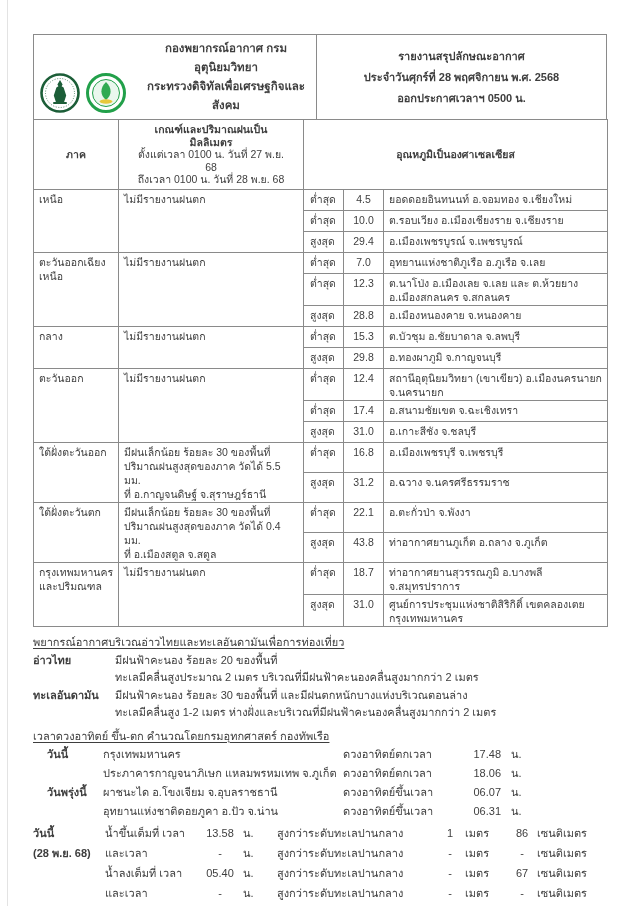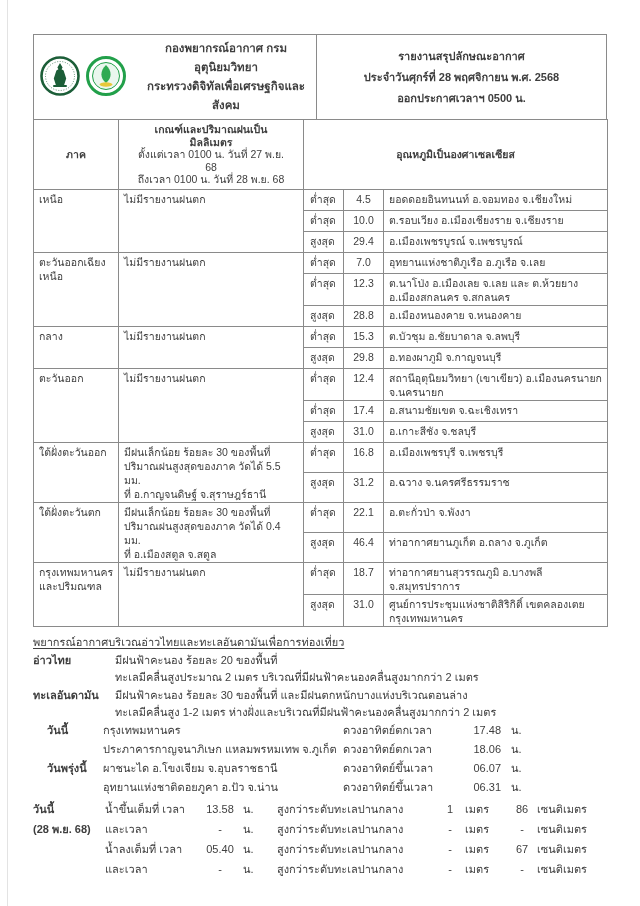--- a/index.html
+++ b/index.html
@@ -9,21 +9,21 @@
     position:relative;
   }
   .edge-line{position:absolute;left:7px;top:0;bottom:0;width:1px;background:#e3e3e3;}
   .page{padding:34px 33px 0 33px;}
 
   
   table{border-collapse:collapse;table-layout:fixed;}
   .hdr-table{width:574px;font-size:11px;}
   .hdr-table td{border:1px solid #8a8a8a;vertical-align:middle;padding:4px 6px;}
   .hdr-left{width:270px;}
-  .hdr-left-inner{display:flex;align-items:center;gap:16px;}
+  .hdr-left-inner{display:flex;align-items:flex-end;gap:16px;}
   .logos{display:flex;align-items:center;gap:6px;flex:0 0 auto;}
   .org-text{flex:1;text-align:center;font-weight:bold;font-size:11.5px;line-height:19px;}
   .hdr-right{text-align:center;font-weight:bold;font-size:11px;line-height:21px;}
 
   
   .main-table{width:574px;font-size:10.5px;margin-top:-1px;}
   .main-table td{border:1px solid #8a8a8a;vertical-align:top;padding:2px 5px 1px 5px;line-height:14px;}
   td.region{font-weight:normal;white-space:pre-line;}
   td.rain{white-space:pre-line;}
   td.tlabel{text-align:left;padding-left:6px;}
@@ -203,21 +203,21 @@
       <td class="region" rowspan="2">ใต้ฝั่งตะวันตก</td>
       <td class="rain" rowspan="2">มีฝนเล็กน้อย ร้อยละ 30 ของพื้นที่
 ปริมาณฝนสูงสุดของภาค วัดได้ 0.4 มม.
 ที่ อ.เมืองสตูล จ.สตูล</td>
       <td class="tlabel">ต่ำสุด</td>
       <td class="tval">22.1</td>
       <td class="tloc">อ.ตะกั่วป่า จ.พังงา</td>
     </tr>
     <tr class="temp-sub">
       <td class="tlabel">สูงสุด</td>
-      <td class="tval">46.4</td>
+      <td class="tval">43.8</td>
       <td class="tloc">ท่าอากาศยานภูเก็ต อ.ถลาง จ.ภูเก็ต</td>
     </tr>
 
     <tr class="temp-sub">
       <td class="region" rowspan="2">กรุงเทพมหานคร
 และปริมณฑล</td>
       <td class="rain" rowspan="2">ไม่มีรายงานฝนตก</td>
       <td class="tlabel">ต่ำสุด</td>
       <td class="tval">18.7</td>
       <td class="tloc">ท่าอากาศยานสุวรรณภูมิ อ.บางพลี จ.สมุทรปราการ</td>
@@ -237,20 +237,21 @@
       <span class="sea-label">อ่าวไทย</span>
       <span class="sea-text">มีฝนฟ้าคะนอง ร้อยละ 20 ของพื้นที่
 ทะเลมีคลื่นสูงประมาณ 2 เมตร บริเวณที่มีฝนฟ้าคะนองคลื่นสูงมากกว่า 2 เมตร</span>
     </div>
     <div class="sea-row">
       <span class="sea-label">ทะเลอันดามัน</span>
       <span class="sea-text">มีฝนฟ้าคะนอง ร้อยละ 30 ของพื้นที่ และมีฝนตกหนักบางแห่งบริเวณตอนล่าง
 ทะเลมีคลื่นสูง 1-2 เมตร ห่างฝั่งและบริเวณที่มีฝนฟ้าคะนองคลื่นสูงมากกว่า 2 เมตร</span>
     </div>
 
+    <div class="sec-heading">เวลาดวงอาทิตย์ ขึ้น-ตก คำนวณโดยกรมอุทกศาสตร์ กองทัพเรือ</div>
     <div class="sun-row">
       <span class="sun-day">วันนี้</span>
       <span class="sun-place">กรุงเทพมหานคร</span>
       <span class="sun-event">ดวงอาทิตย์ตกเวลา</span>
       <span class="sun-time">17.48</span>
       <span class="sun-unit">น.</span>
     </div>
     <div class="sun-row">
       <span class="sun-day"></span>
       <span class="sun-place">ประภาคารกาญจนาภิเษก แหลมพรหมเทพ จ.ภูเก็ต</span>

